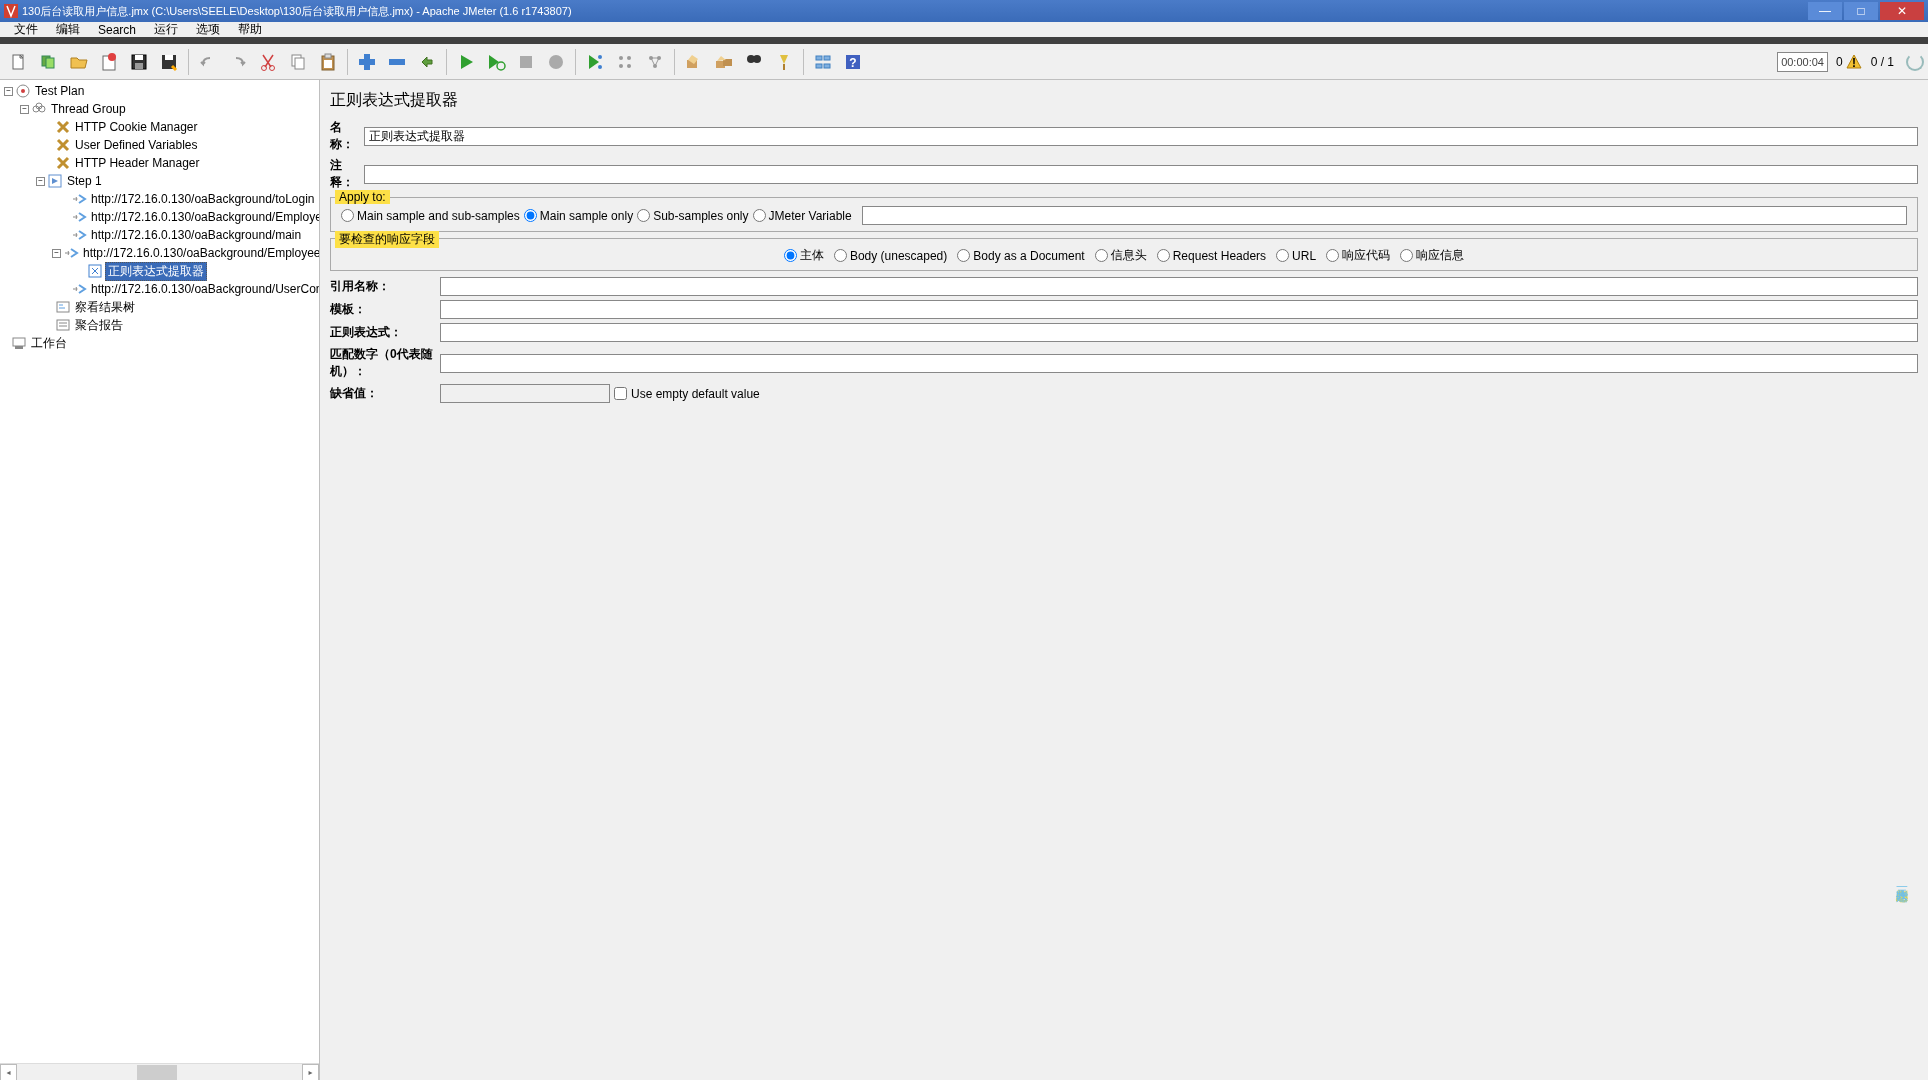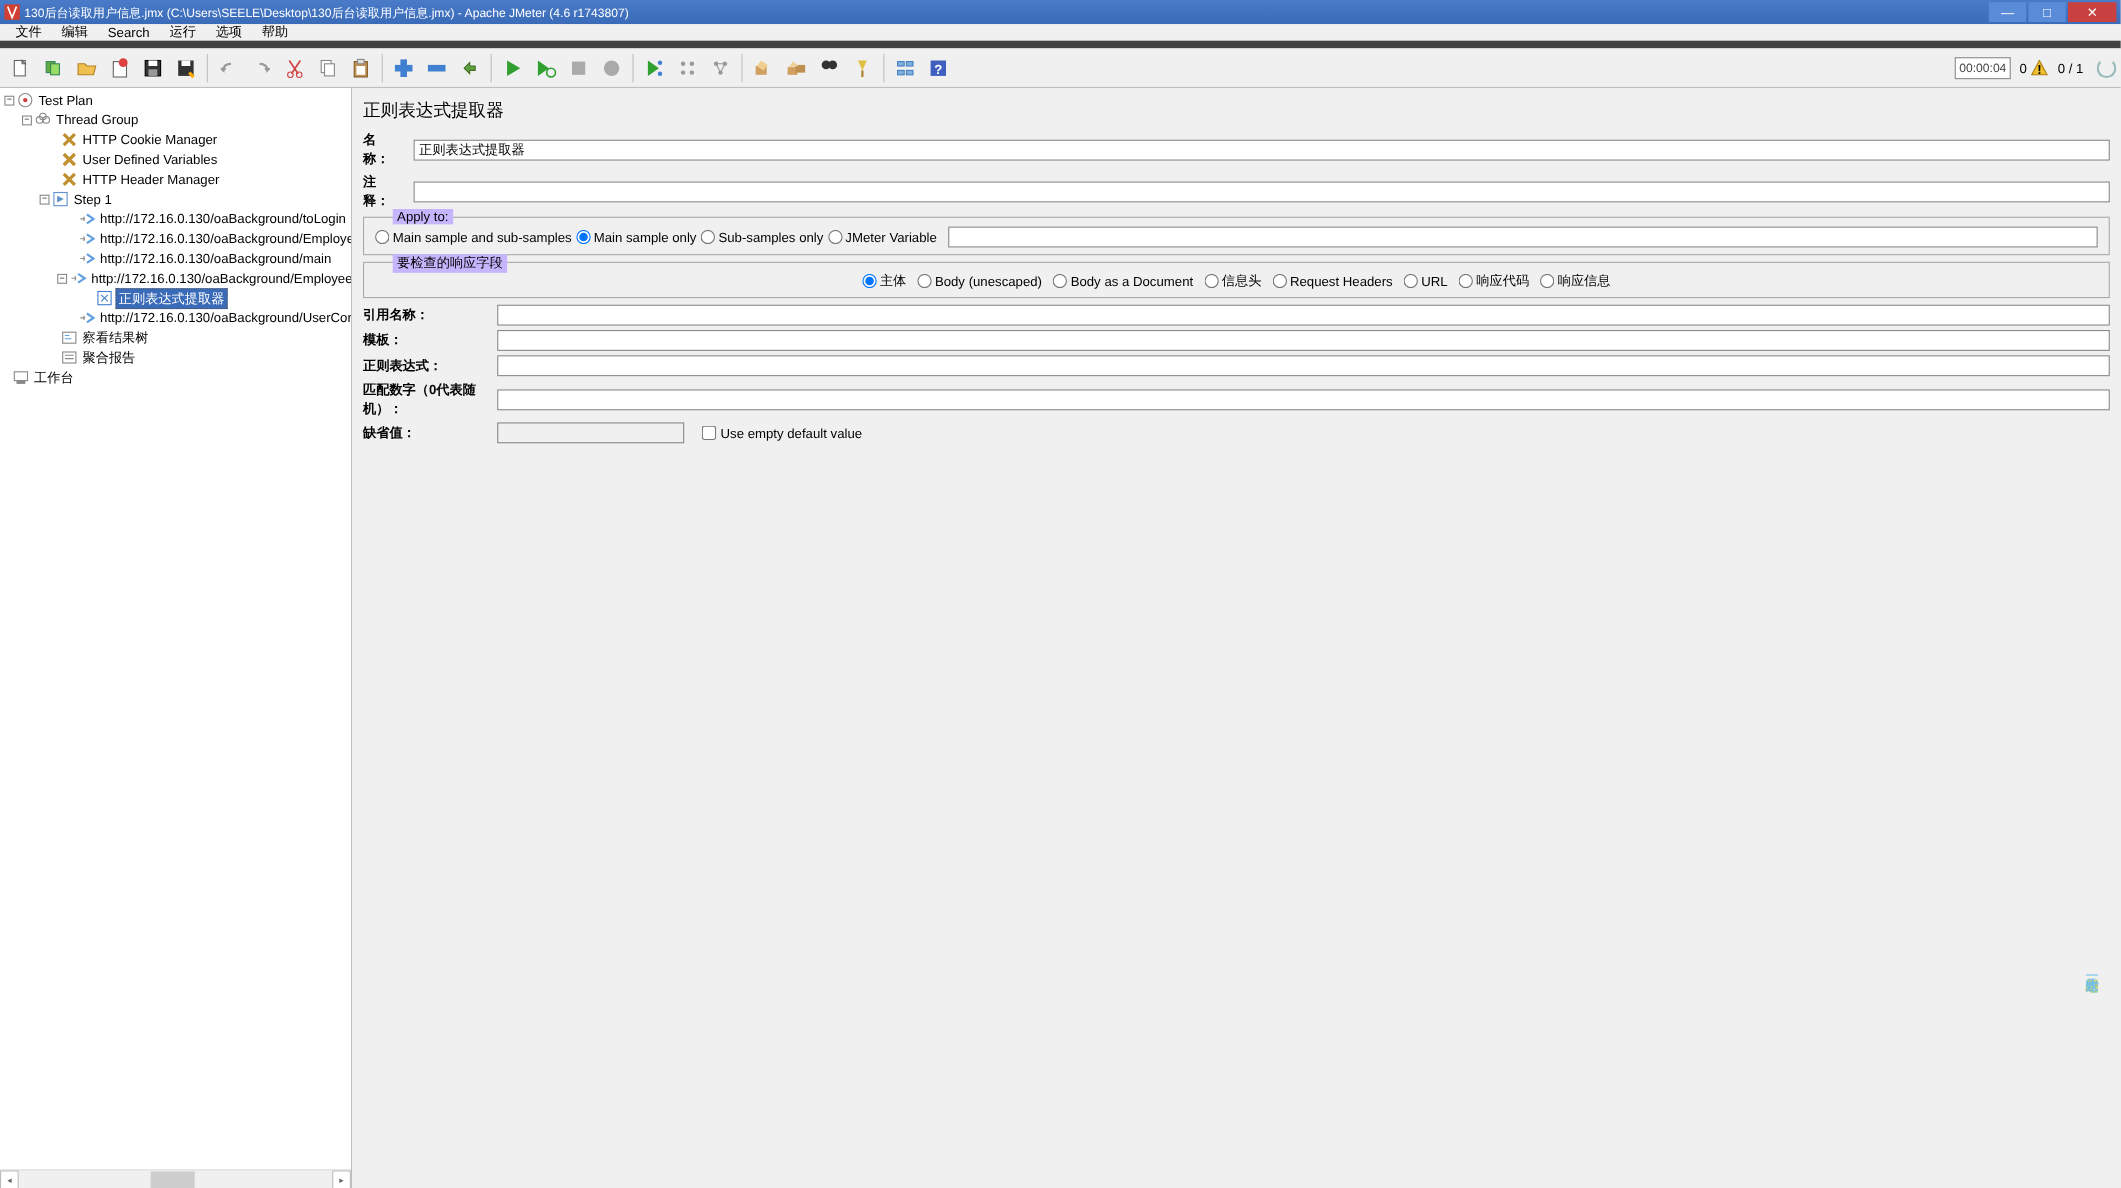--- a/index.html
+++ b/index.html
@@ -27,48 +27,48 @@
 .node .tgl.has { border:1px solid #888; font-size:8px; line-height:1; }
 .node .nico { width:16px; height:16px; margin:0 2px; flex-shrink:0; display:flex; align-items:center; justify-content:center; }
 .node .lbl { padding:0 2px; font-size:12px; }
 .node .lbl.sel { background:#3a6bb8; color:#fff; border:1px dotted #555; }
 .hscroll { position:absolute; bottom:0; left:0; right:0; height:17px; background:#f0f0f0; border-top:1px solid #ddd; display:flex; }
 .hscroll .tr { width:17px; height:17px; background:#fff; border:1px solid #bbb; display:flex; align-items:center; justify-content:center; font-size:8px; color:#666; }
 .hscroll .track { flex:1; display:flex; align-items:center; }
 .hscroll .thumb { height:15px; width:40px; background:#cdcdcd; margin-left:120px; }
 .editor { flex:1; background:#f0f0f0; padding:6px 10px 10px 10px; overflow:auto; }
 .etitle { font-size:16px; font-weight:500; padding:4px 0 8px 0; }
-.frow { display:flex; align-items:center; margin-bottom:4px; gap:12px; }
+.frow { display:flex; align-items:center; margin-bottom:4px; gap:0; }
 .flbl { width:34px; font-size:12px; font-weight:bold; }
 .flbl2 { width:110px; font-size:12px; font-weight:bold; }
 .finput { flex:1; height:19px; border:1px solid #888; background:#fff; padding:0 4px; font-size:12px; }
 .finput.sh { background:#f0f0f0; width:170px; flex:0 0 170px; }
 .fieldset { border:1px solid #aaa; margin:6px 0; padding:8px 10px 6px 10px; position:relative; }
-.fieldset .fstitle { position:absolute; top:-8px; left:26px; background:#c4b5fd; padding:0 4px; font-size:12px; }
+.fieldset .fstitle { position:absolute; top:-8px; left:4px; background:#fde047; padding:0 4px; font-size:12px; }
 .radrow { display:flex; align-items:center; gap:4px; }
 .radrow.center { justify-content:center; gap:10px; }
 .rad { display:flex; align-items:center; gap:3px; cursor:pointer; font-size:12px; }
 input[type=radio],input[type=checkbox] { margin:0; }
 .radrow .finput { margin-left:6px; }
 .cb { display:flex; align-items:center; gap:4px; margin-left:4px; cursor:pointer; font-size:12px; }
 .watermark { position:fixed; right:6px; bottom:200px; font-size:38px; font-family:"KaiTi","SimSun",serif; writing-mode:vertical-rl; line-height:1.1; pointer-events:none; }
 .watermark span.y { color:#e0d040; }
 .watermark span.b { color:#70c0e8; }
 .spin { width:18px; height:18px; border:2px solid #9bb; border-top-color:transparent; border-radius:50%; margin-left:6px; }
 </style>
 </head>
 <body>
 
 <div class="titlebar">
   <div class="tico">
       <svg viewBox="0 0 14 14">
         <path d="M3 2 L7 12 L11 2" stroke="#fff" stroke-width="1.5" fill="none"></path>
       </svg>
     </div>
-  <div class="title">130后台读取用户信息.jmx (C:\Users\SEELE\Desktop\130后台读取用户信息.jmx) - Apache JMeter (4.6 r1743807)</div>
+  <div class="title">130后台读取用户信息.jmx (C:\Users\SEELE\Desktop\130后台读取用户信息.jmx) - Apache JMeter (1.6 r1743807)</div>
   <div class="winbtns">
     <div class="winbtn">—</div>
     <div class="winbtn">□</div>
     <div class="winbtn close">✕</div>
   </div>
 </div>
 
 <div class="menubar">
   <div class="menuitem">文件</div>
   <div class="menuitem">编辑</div>

